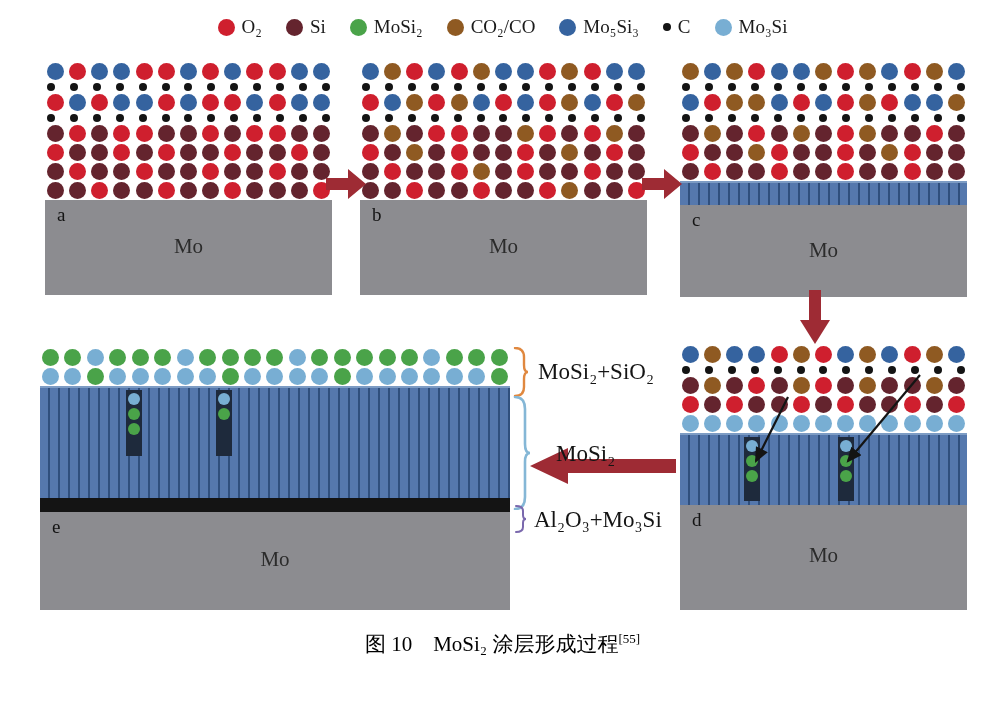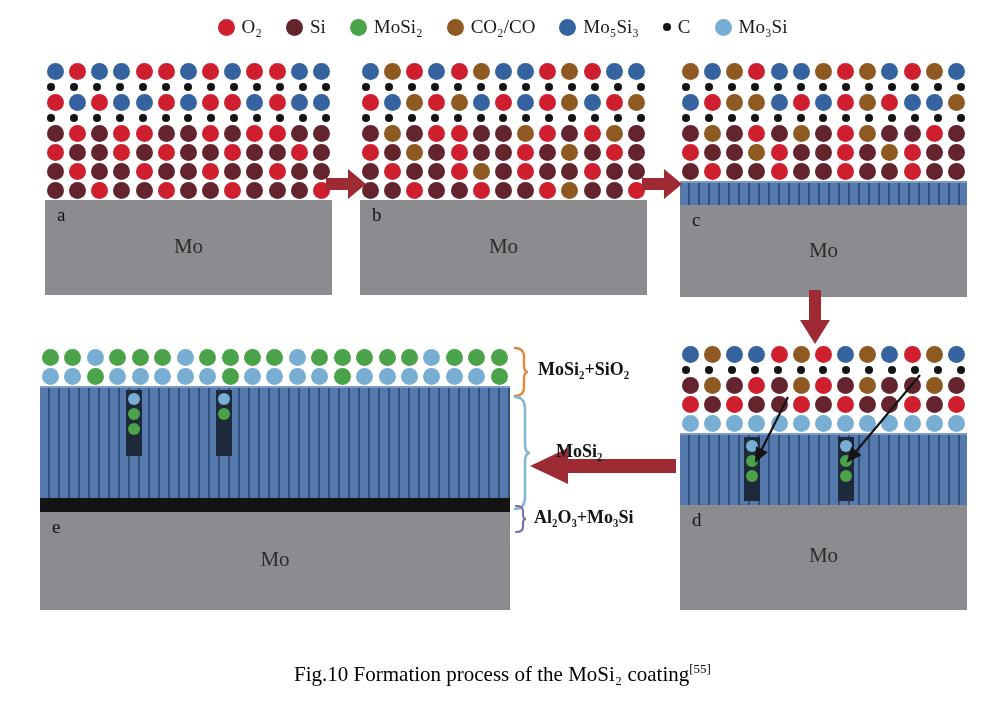--- a/index.html
+++ b/index.html
@@ -54,21 +54,21 @@
   .d-arrows{position:absolute;left:0;top:0;pointer-events:none;}
 
   
   .arrow{position:absolute;color:var(--arrow);}
 
   
   .brace{position:absolute;}
   .brace.orange{color:var(--brace-orange);}
   .brace.blue{color:var(--brace-blue);}
   .brace.purple{color:var(--brace-purple);}
-  .layer-label{position:absolute;font-size:18px;color:#141414;white-space:nowrap;font-weight:bold;}
+  .layer-label{position:absolute;font-size:23px;color:#141414;white-space:nowrap;}
   #label-top{left:538px;top:359px;}
   #label-mid{left:556px;top:441px;}
   #label-bottom{left:534px;top:507px;}
 
   
   .caption{position:absolute;left:0;width:100%;text-align:center;font-size:21px;color:#000;}
   .caption-cn{top:630px;}
   .caption-en{top:661px;}
   .caption sup{font-size:13px;}
 </style>
@@ -673,17 +673,17 @@
     <path d="M3 1 Q13 1 13 13 L13 48 Q13 57 18 57 Q13 57 13 66 L13 101 Q13 113 3 113" fill="none" stroke="currentColor" stroke-width="2.6" stroke-linecap="round"></path>
   </svg>
   <svg class="brace purple" style="left:514px;top:505px" width="14" height="28" viewBox="0 0 14 28">
     <path d="M2 1 Q9 1 9 6 L9 10 Q9 14 12 14 Q9 14 9 18 L9 22 Q9 27 2 27" fill="none" stroke="currentColor" stroke-width="2" stroke-linecap="round"></path>
   </svg>
 
   <div class="layer-label" id="label-top">MoSi₂+SiO₂</div>
   <div class="layer-label" id="label-mid">MoSi₂</div>
   <div class="layer-label" id="label-bottom">Al₂O₃+Mo₃Si</div>
 
-  <div class="caption caption-en">
-    <span>Fig.10  Formation process of the MoSi₂  coating</span><sup>[55]</sup>
+  <div class="caption caption-cn">
+    <span>图 10　MoSi₂ 涂层形成过程</span><sup>[55]</sup>
   </div>
 
 </div>
 
 </body></html>

